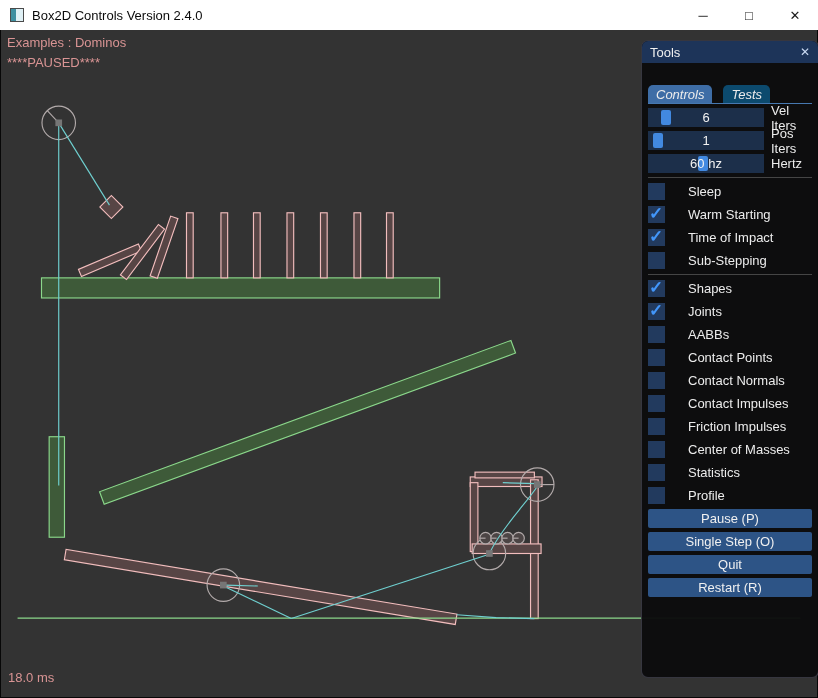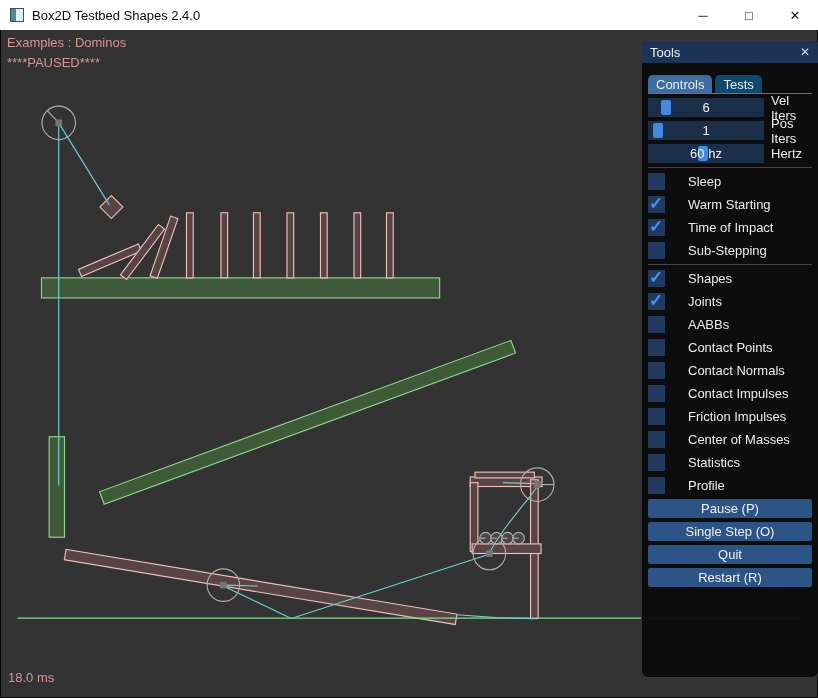--- a/index.html
+++ b/index.html
@@ -24,21 +24,21 @@
   .ov.paused { left:7px; top:25px; }
   .ov.ms { left:8px; top:640px; }
   
   .panel { position:absolute; left:641px; top:10px; width:178px; height:638px;
     background:rgba(11,11,13,0.96); border:1px solid rgba(105,105,125,0.45);
     border-radius:7px; overflow:hidden; }
   .panel-title { height:22px; background:#1d3459; display:flex; align-items:center;
     padding:0 8px 0 8px; color:#f0f0f0; font-size:13px; }
   .panel-close { margin-left:auto; color:#c9d9f2; font-size:12px; width:16px; text-align:right; }
   .panel-body { padding:4px 6px 0 6px; }
-  .tab-bar { display:flex; gap:3px; margin-top:8px; }
+  .tab-bar { display:flex; gap:11px; margin-top:18px;font-style:italic; }
   .tab { height:18px; padding:1px 8px 0 8px; font-size:13px; color:#ececec;
     background:#0c4a6e; border-radius:5px 5px 0 0; display:flex; align-items:center; }
   .tab.active { background:#3e6da6; }
   .tab-underline { height:1px; background:#4678b0; margin-bottom:4px; }
   .slider-row { display:flex; align-items:center; height:19px; margin-bottom:4px; }
   .slider-track { position:relative; width:116px; height:19px; background:#1c2f4a; flex:none; }
   .slider-grab { position:absolute; top:2px; width:10px; height:15px; background:#4289e0; border-radius:2px; }
   .slider-value { position:absolute; inset:0; display:flex; align-items:center; justify-content:center;
     color:#f2f2f2; font-size:13px; }
   .slider-label { margin-left:7px; color:#ececec; font-size:13px; }
@@ -49,21 +49,21 @@
   .check-label { margin-left:23px; font-size:13px; color:#ececec; }
   .btn { height:19px; background:#2d5486; border-radius:2px; margin-bottom:4px;
     display:flex; align-items:center; justify-content:center; color:#f0f0f0; font-size:13px; }
   .btn-list { }
 </style>
 </head>
 <body>
 
 <div class="titlebar">
   <div class="app-icon"></div>
-  <div class="title-text">Box2D Testbed Shapes 2.4.0</div>
+  <div class="title-text">Box2D Controls Version 2.4.0</div>
   <div class="win-controls">
     <div class="win-btn">
       <span>─</span>
     </div>
     <div class="win-btn">
       <span class="sq">□</span>
     </div>
     <div class="win-btn">
       <span>✕</span>
     </div>

